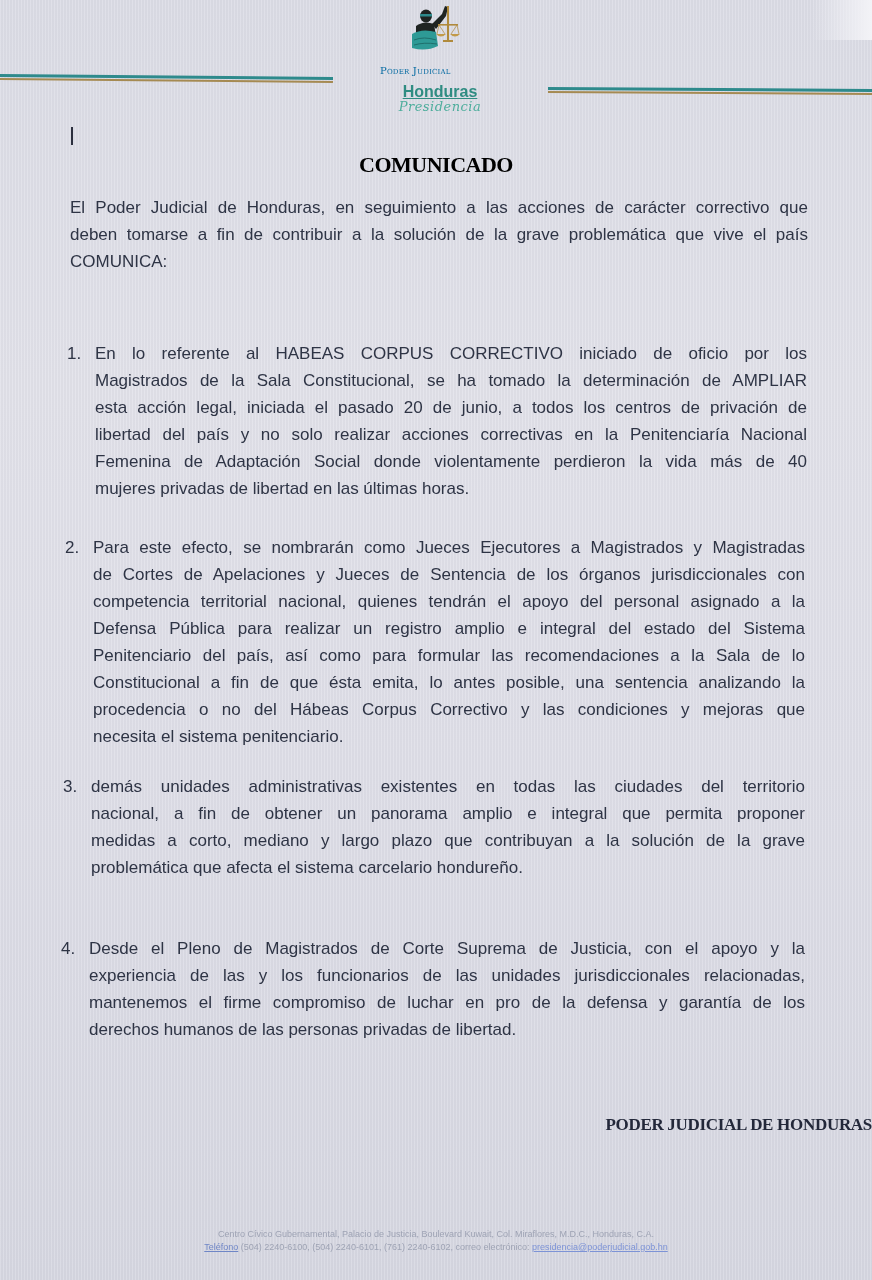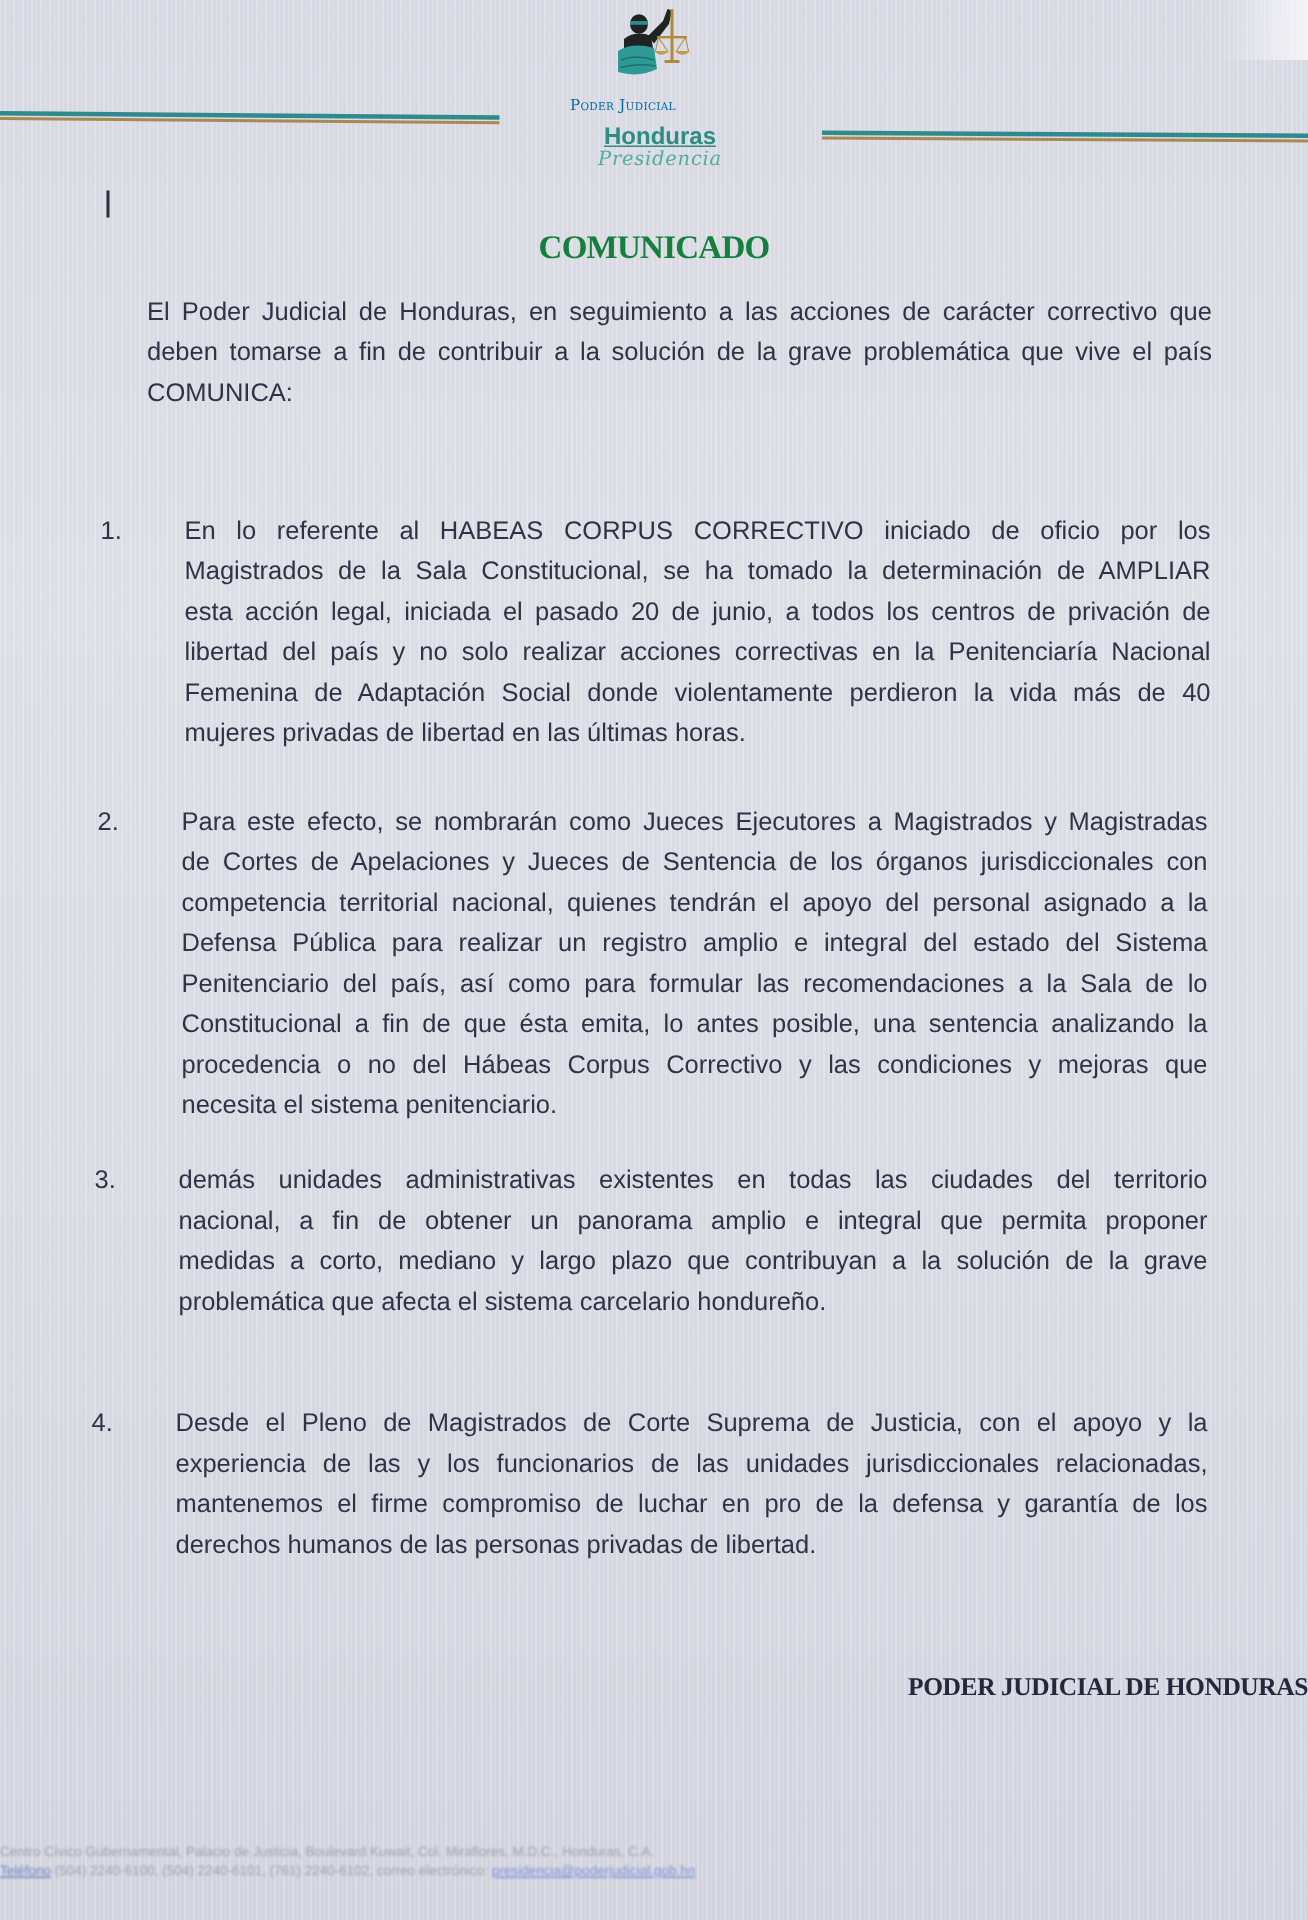--- a/index.html
+++ b/index.html
@@ -46,52 +46,52 @@
       position: absolute; left: 0; top: 97px; width: 120px; text-align: center;
       font-family: "DejaVu Serif", serif; font-style: italic; font-size: 13px; color: #4fae9d;
       letter-spacing: 0.5px;
     }
     .cursor-mark {
       position: absolute; left: 71px; top: 127px; width: 2px; height: 18px; background: #2b2f3e;
     }
 
     .doc-title {
       position: absolute; left: 0; top: 152px; width: 872px; text-align: center;
-      font-family: "Liberation Serif", serif; font-weight: bold; font-size: 22px; color: #15803d;
+      font-family: "Liberation Serif", serif; font-weight: bold; font-size: 22px; color: #000000;
       letter-spacing: -0.5px;
     }
 
     .text {
       font-family: "Liberation Sans", sans-serif; font-size: 17px; line-height: 27px; color: #2e3445;
       text-align: justify;
     }
     .intro {
       position: absolute; left: 70px; top: 194px; width: 738px;
     }
     .intro .line, .item .line {
-      display: block; text-align: justify; text-align-last: justify; white-space: nowrap; margin-left: 28px;
+      display: block; text-align: justify; text-align-last: justify; white-space: nowrap;
     }
     .intro .line.last, .item .line.last { text-align-last: left; }
     .item { position: absolute; width: 740px; }
     .item .num {
       position: absolute; left: -28px; top: 0;
       font-family: "Liberation Sans", sans-serif; font-size: 17px; line-height: 27px;
     }
     .item1 { left: 95px; top: 340px; width: 712px; }
     .item2 { left: 93px; top: 534px; width: 712px; }
     .item3 { left: 91px; top: 773px; width: 714px; }
     .item4 { left: 89px; top: 935px; width: 716px; }
 
     .signature {
       position: absolute; left: 0; top: 1115px; width: 872px; text-align: right;
       font-family: "Liberation Serif", serif; font-weight: bold; font-size: 17px; color: #23283a;
       letter-spacing: -0.3px;
     }
     .footer {
-      position: absolute; left: 0; top: 1228px; width: 872px; text-align: left;
+      position: absolute; left: 0; top: 1228px; width: 872px; text-align: center;
       font-family: "Liberation Sans", sans-serif; font-size: 9px; color: #9ea3b4; line-height: 13px;
       filter: blur(0.6px);
     }
     .footer .line2 { display: block; }
     .footer .phone-label { color: #6f86c6; text-decoration: underline; }
     .footer .email { color: #7d93d6; text-decoration: underline; }
   </style>
 </head>
 <body>
 

